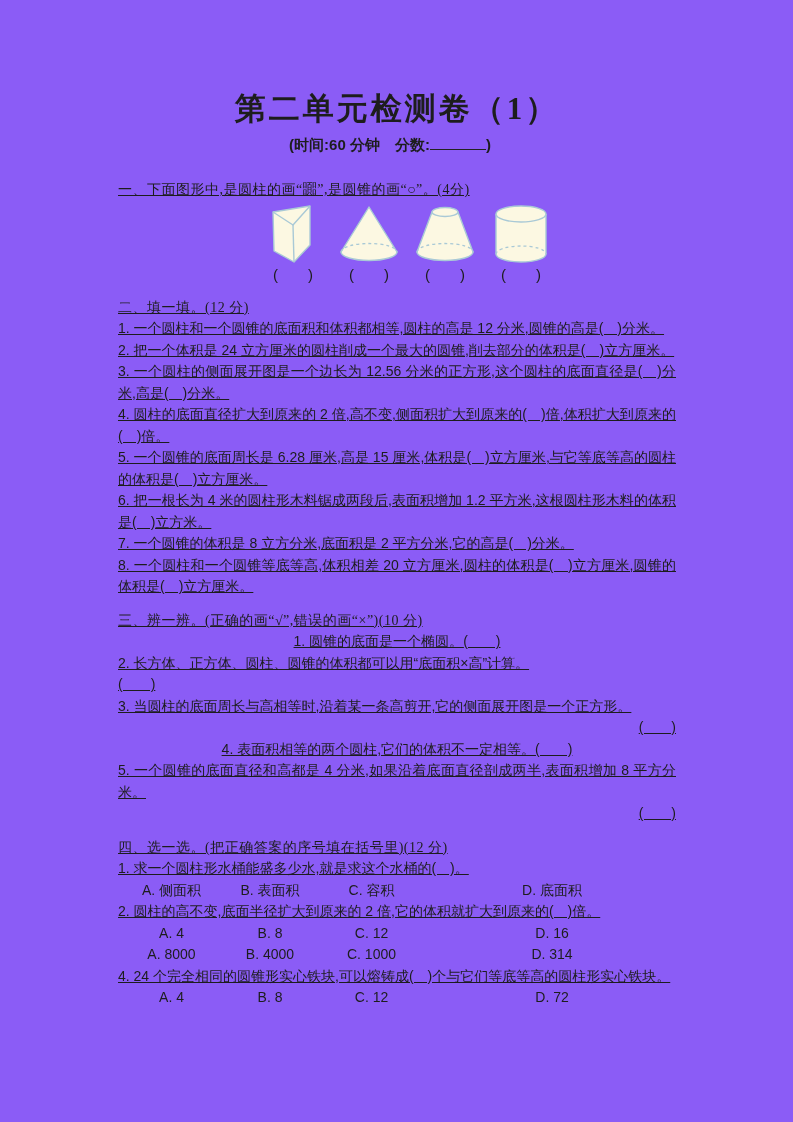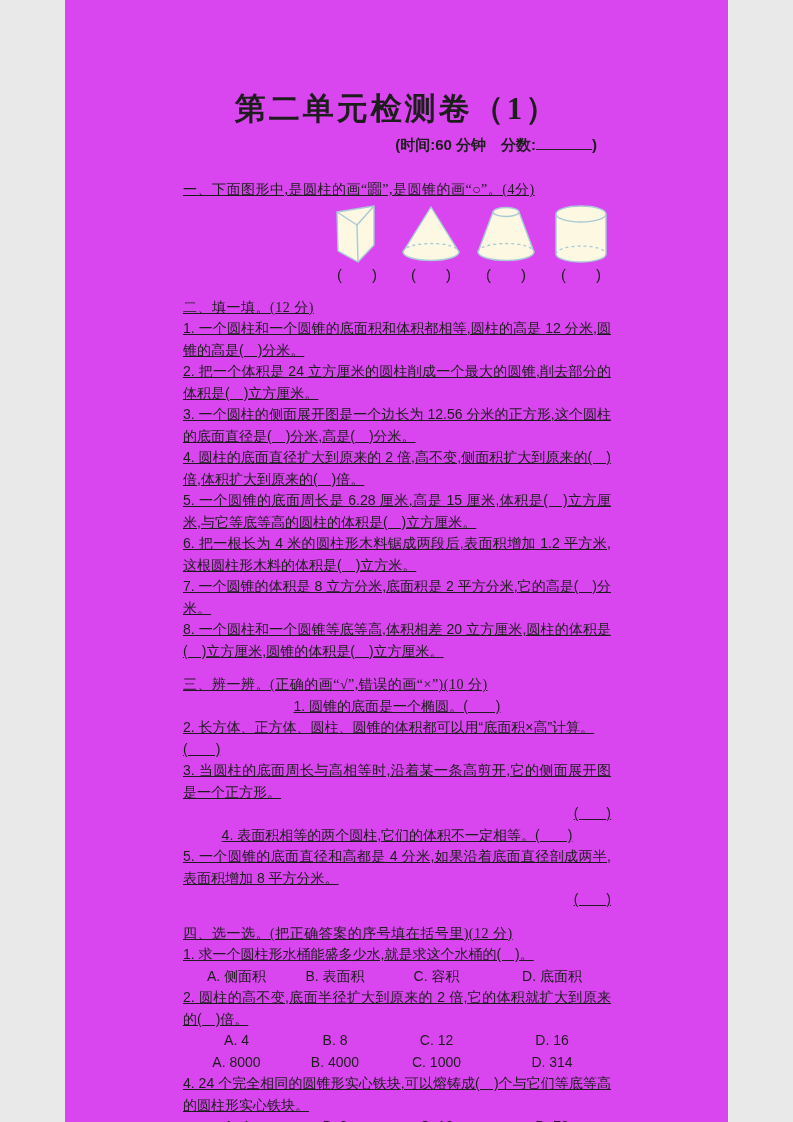--- a/index.html
+++ b/index.html
@@ -1,26 +1,26 @@
 <!DOCTYPE html>
 <html><head>
 <meta charset="utf-8">
 <style>
   html,body{margin:0;padding:0;background:#e9e9e9;}
   .page{
-    width:663px;height:1122px;background:#d946ef;margin:0 auto;
+    width:793px;height:1122px;background:#8b5cf6;margin:0 auto;
     box-sizing:border-box;padding:90px 117px 0 118px;
     font-family:"Liberation Sans",sans-serif;color:#1d1d1d;
     position:relative;overflow:hidden;
   }
   .title{
     font-family:"Liberation Serif",serif;font-size:31px;font-weight:600;
     text-align:center;letter-spacing:3px;margin:0 0 9px 0;line-height:1.2;
   }
-  .meta{text-align:right;font-size:15px;font-weight:600;margin:0 14px 24px 0;}
+  .meta{text-align:center;font-size:15px;font-weight:600;margin:0 14px 24px 0;}
   .score-blank{display:inline-block;width:56px;height:13px;border-bottom:1.5px solid #222;}
   .line{font-size:14px;line-height:21.5px;text-align:justify;text-decoration:underline;}
   .head{font-family:"Liberation Serif",serif;font-weight:400;letter-spacing:0.5px;}
   .item{font-weight:500;}
   .sec{margin-top:12px;}
   
   .figs{display:flex;gap:14px;margin:4px 0 6px 144px;}
   .fig-col{display:flex;flex-direction:column;align-items:center;width:62px;}
   .fig-col svg{display:block;}
   .fig-ans{font-size:15px;font-weight:500;margin-top:3px;white-space:nowrap;}

